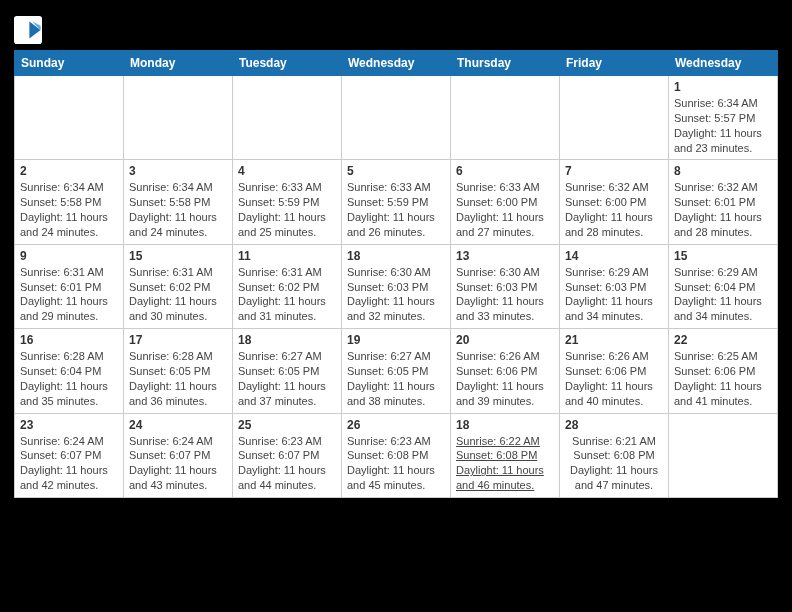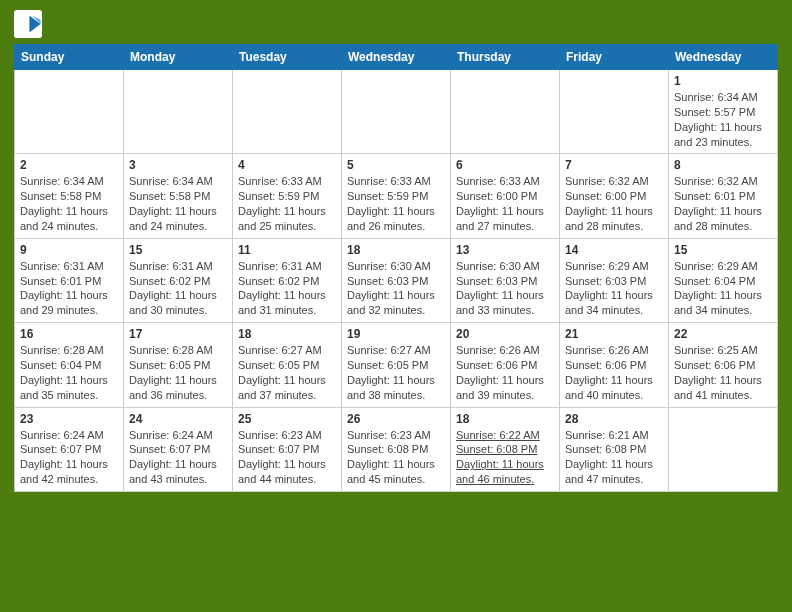--- a/index.html
+++ b/index.html
@@ -6,22 +6,22 @@
     body {
       font-family: Arial, sans-serif;
       background: #fff;
       width: 792px;
       height: 612px;
       overflow: hidden;
     }
     .page {
       width: 792px;
       min-height: 612px;
-      background: #4d7c0f;
-      padding: 10px 14px 10px 14px;
+      background: #000000;
+      padding: 16px 14px 10px 14px;
     }
     .header {
       display: flex;
       justify-content: space-between;
       align-items: flex-start;
       margin-bottom: 6px;
     }
     .logo {
       display: flex;
       align-items: center;
@@ -317,21 +317,21 @@
           </td>
           <td>
             <span class="day-num">18</span>
             <div class="day-info" style="white-space: pre-line; text-decoration: underline;">Sunrise: 6:22 AM
 Sunset: 6:08 PM
 Daylight: 11 hours
 and 46 minutes.</div>
           </td>
           <td>
             <span class="day-num">28</span>
-            <div class="day-info" style="white-space: pre-line;">Sunrise: 6:21 AM
+            <div class="day-info" style="white-space: pre-line; text-align: center;">Sunrise: 6:21 AM
 Sunset: 6:08 PM
 Daylight: 11 hours
 and 47 minutes.</div>
           </td>
           <td class="empty-cell"></td>
         </tr>
       </tbody>
   </table>
 </div>
 

